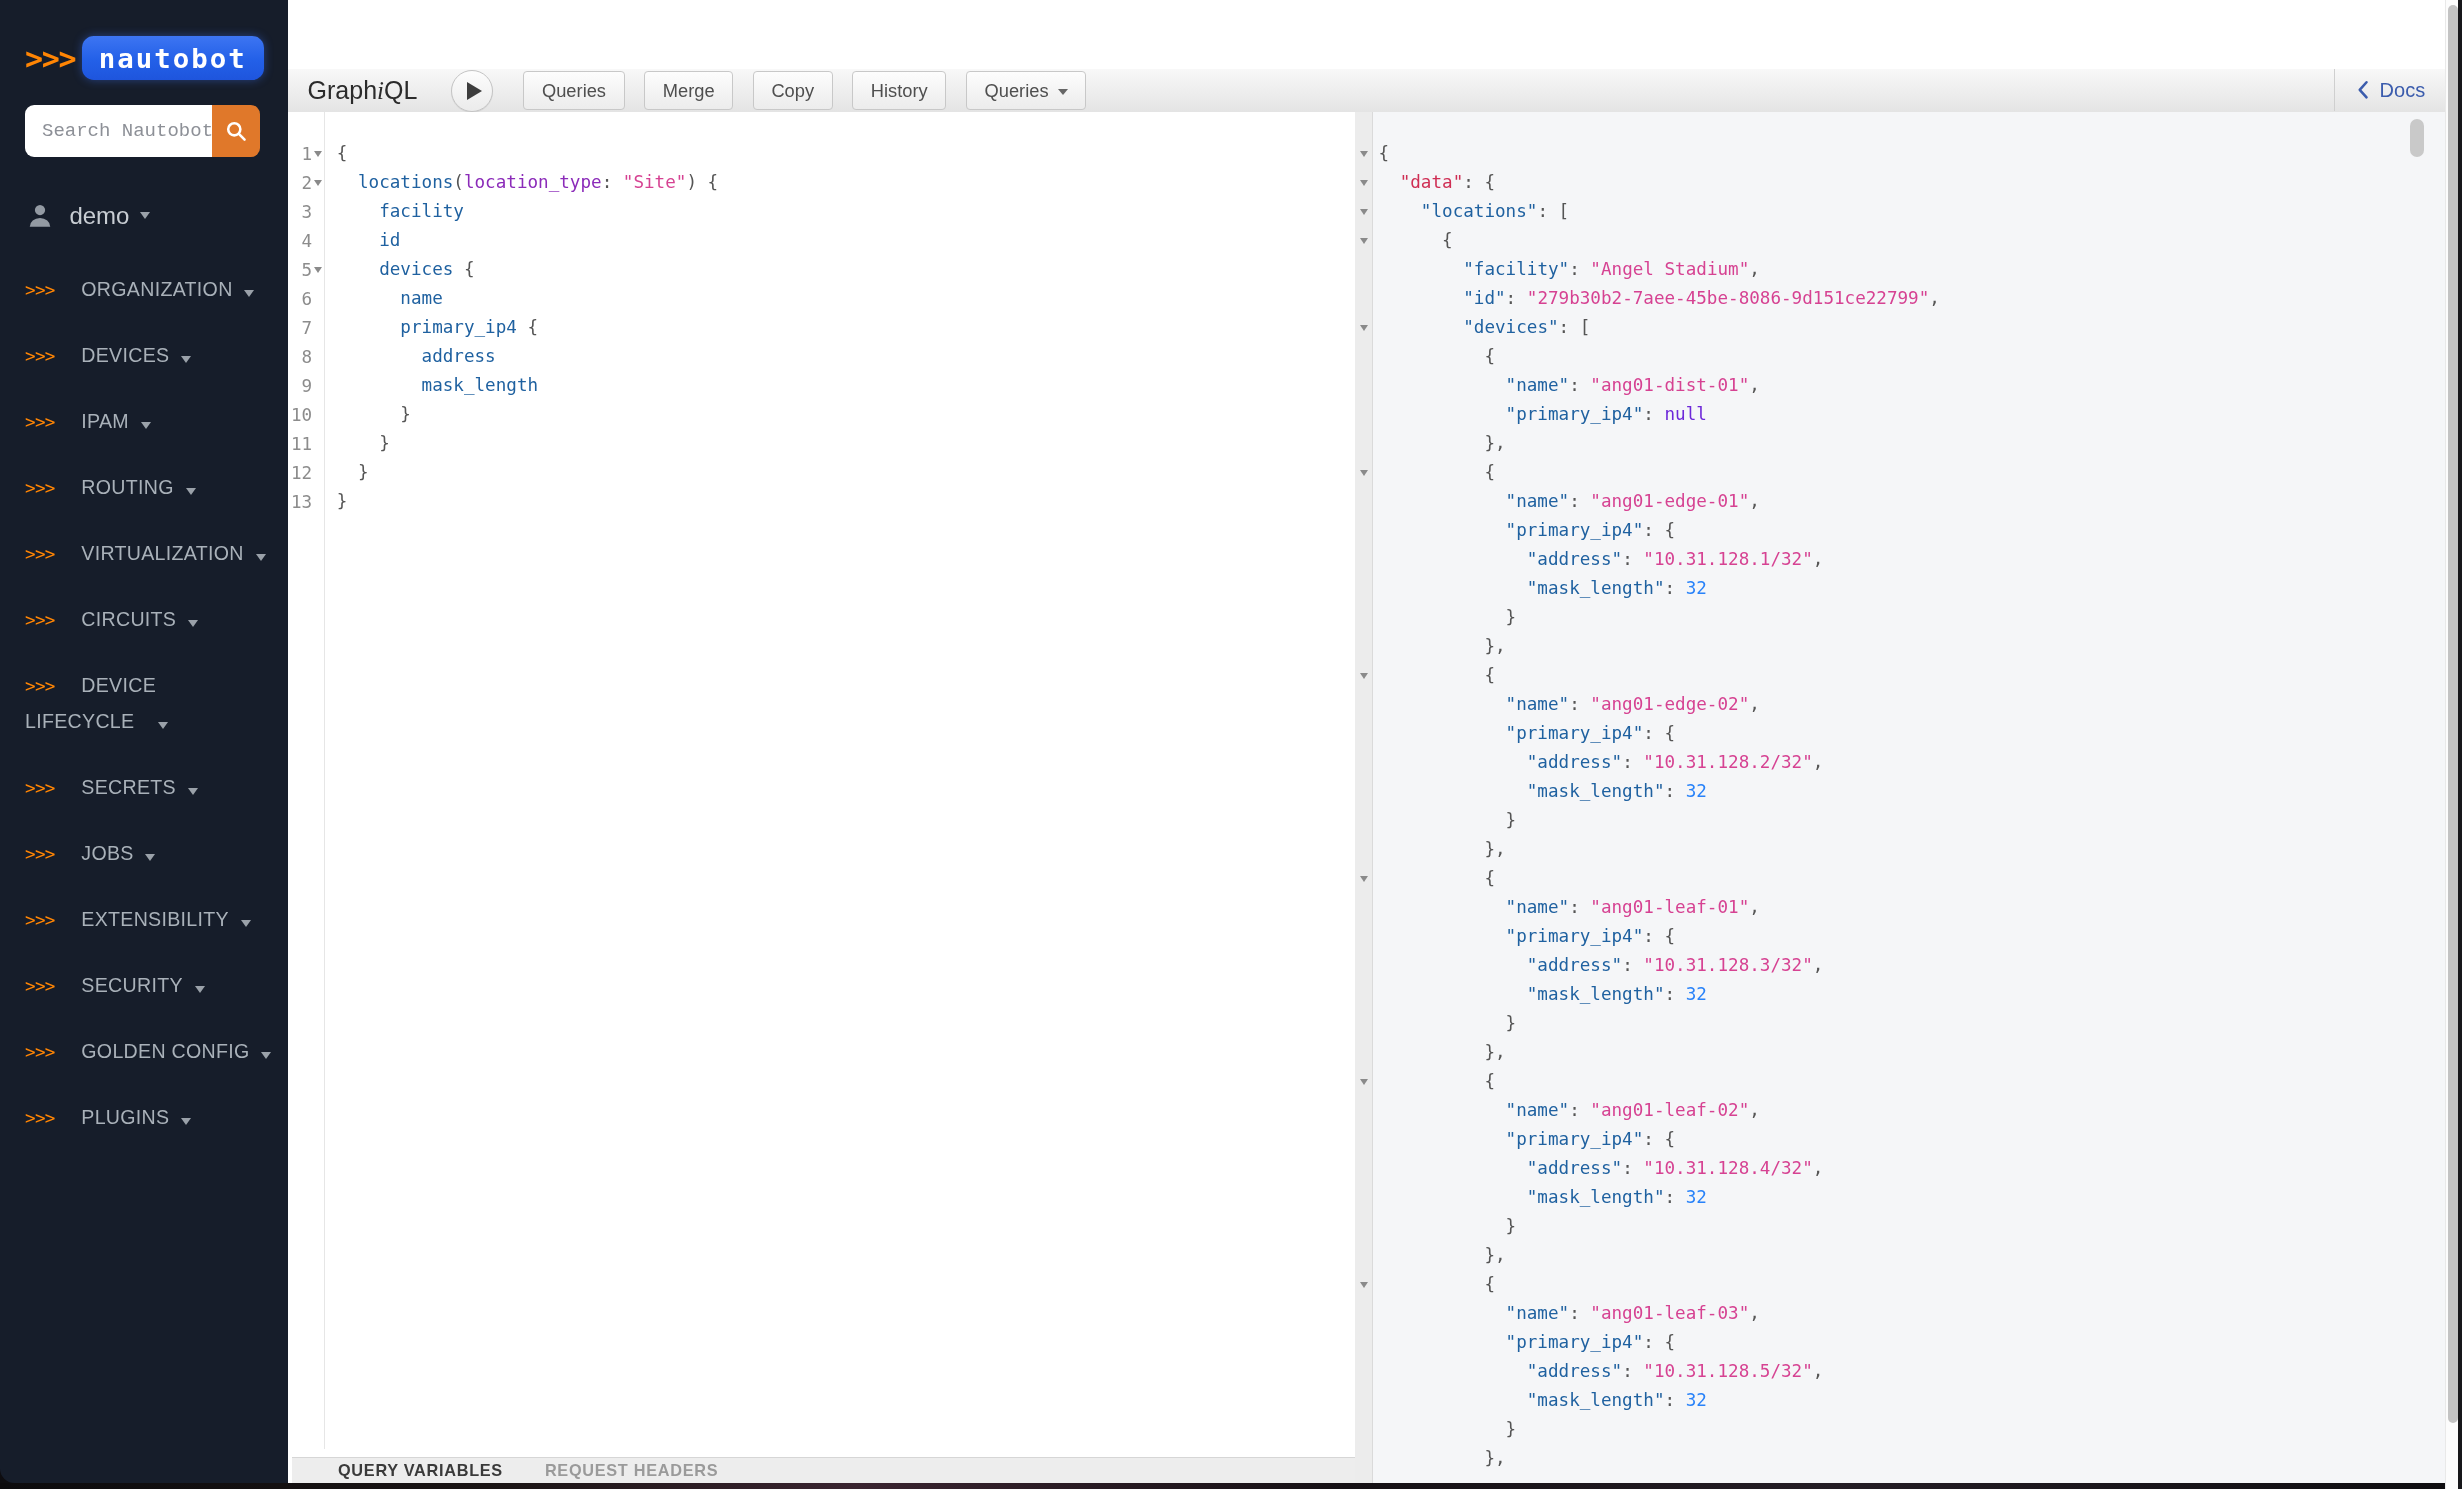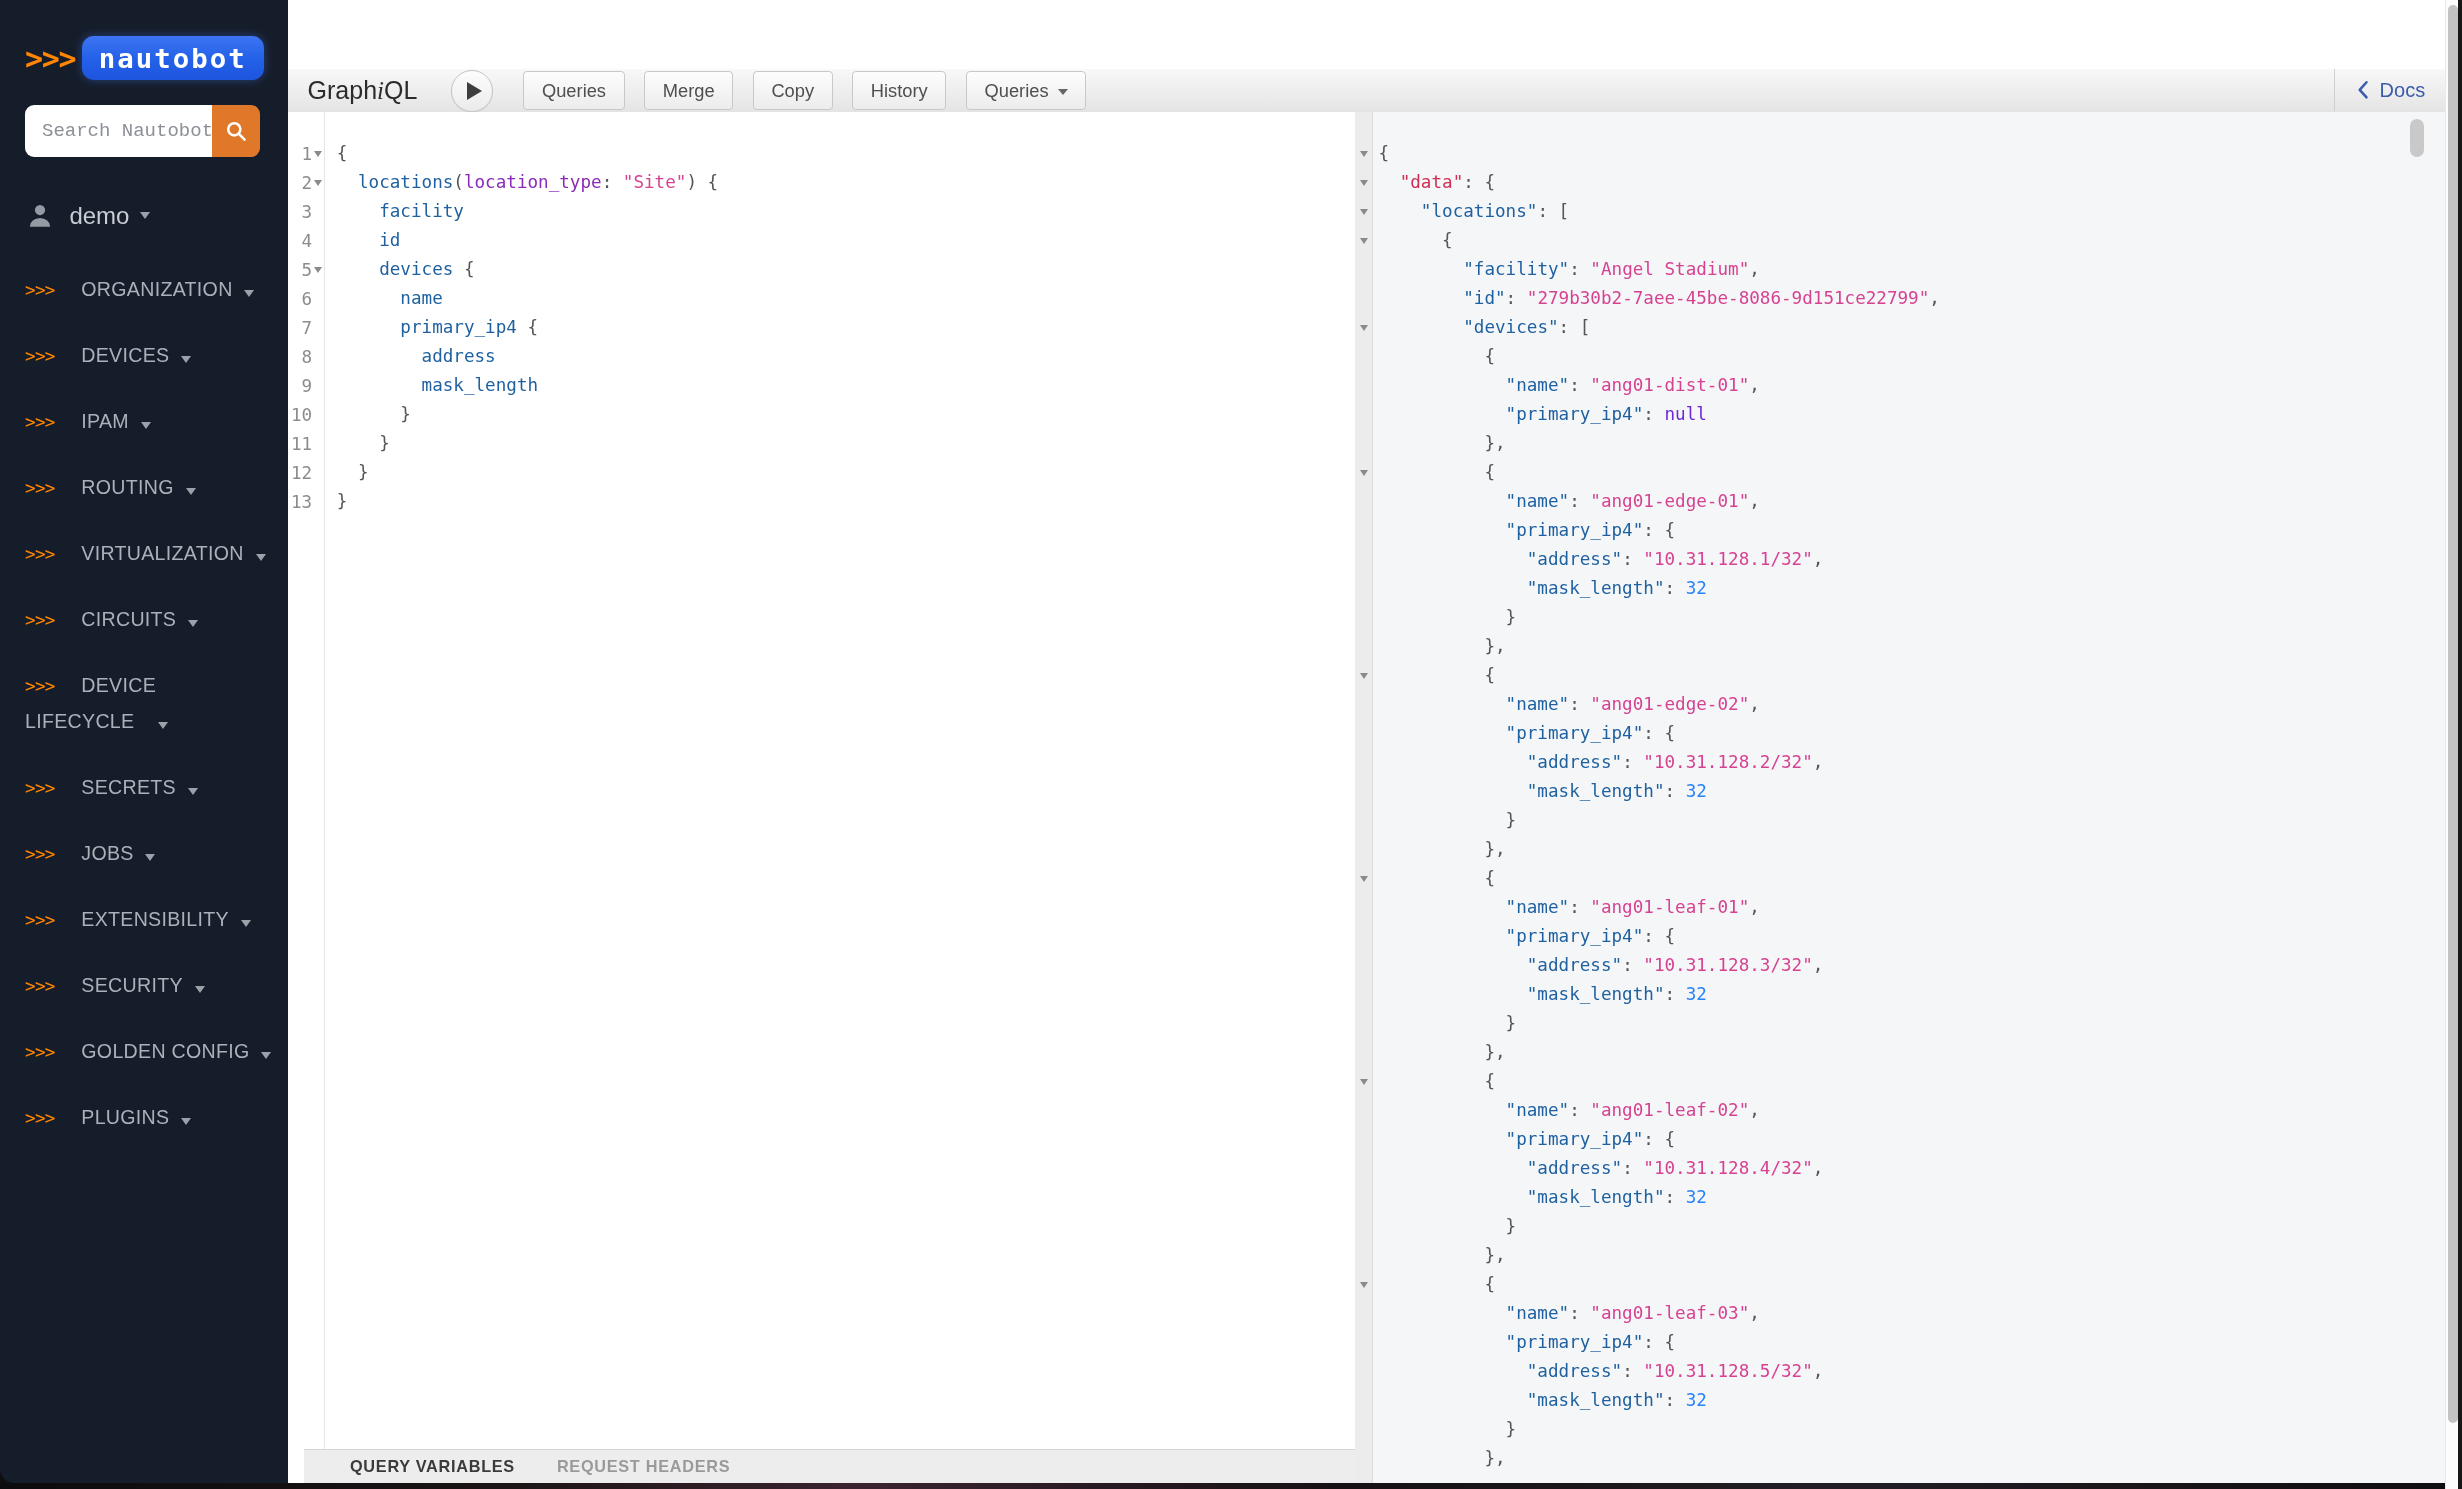--- a/index.html
+++ b/index.html
@@ -66,21 +66,21 @@
   .query-pane{position:absolute;left:0;top:0;width:1067px;height:1371px;background:#fff;}
   .q-scroll{position:absolute;left:0;top:0;width:1067px;height:1337px;overflow:hidden;display:flex;}
   .q-gutter{width:37px;border-right:0.7px solid #e6e6e6;padding-top:27.4px;box-sizing:border-box;}
   .gutter-row{display:flex;align-items:center;justify-content:flex-end;height:29px;}
   .ln{color:#8c8c8c;font-family:"DejaVu Sans Mono",monospace;font-size:17.6px;text-align:right;}
   .fold{width:11.8px;display:flex;justify-content:center;}
   .fold-tri{width:0;height:0;border-left:4.6px solid transparent;border-right:4.6px solid transparent;
     border-top:6.5px solid #8a8a8a;cursor:pointer;}
   .q-code{flex:1;padding:27.4px 0 0 11.8px;}
 
-  .varbar{position:absolute;left:16px;bottom:0;width:1067px;height:34px;background:#ededed;
+  .varbar{position:absolute;left:4px;bottom:0;width:1067px;height:26px;background:#ededed;
     border-top:0.7px solid #d6d6d6;display:flex;align-items:center;box-sizing:border-box;}
   .vtab{font-size:16.3px;font-weight:bold;letter-spacing:0.7px;margin-left:46px;cursor:pointer;}
   .vtab.active{color:#3a3a3a;}
   .vtab.inactive{color:#9a9a9a;margin-left:42px;}
 
   .result-pane{position:absolute;left:1067px;top:0;width:1090px;height:1371px;background:#f5f6f8;display:flex;}
   .r-gutter{width:18.3px;background:#ececec;border-right:0.7px solid #dadada;
     padding-top:27.4px;box-sizing:border-box;}
   .r-gutter .gutter-row{justify-content:center;}
   .r-code{flex:1;padding:27.4px 0 0 5.2px;overflow:hidden;}

